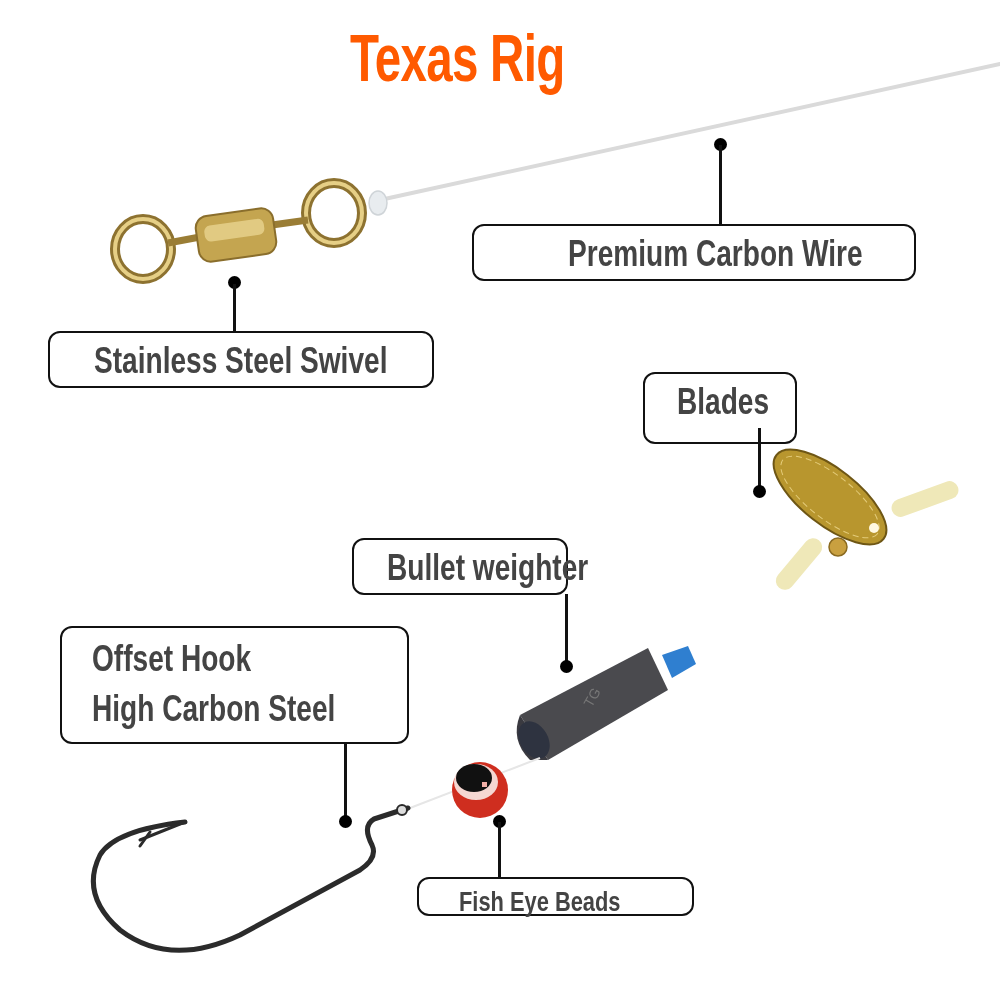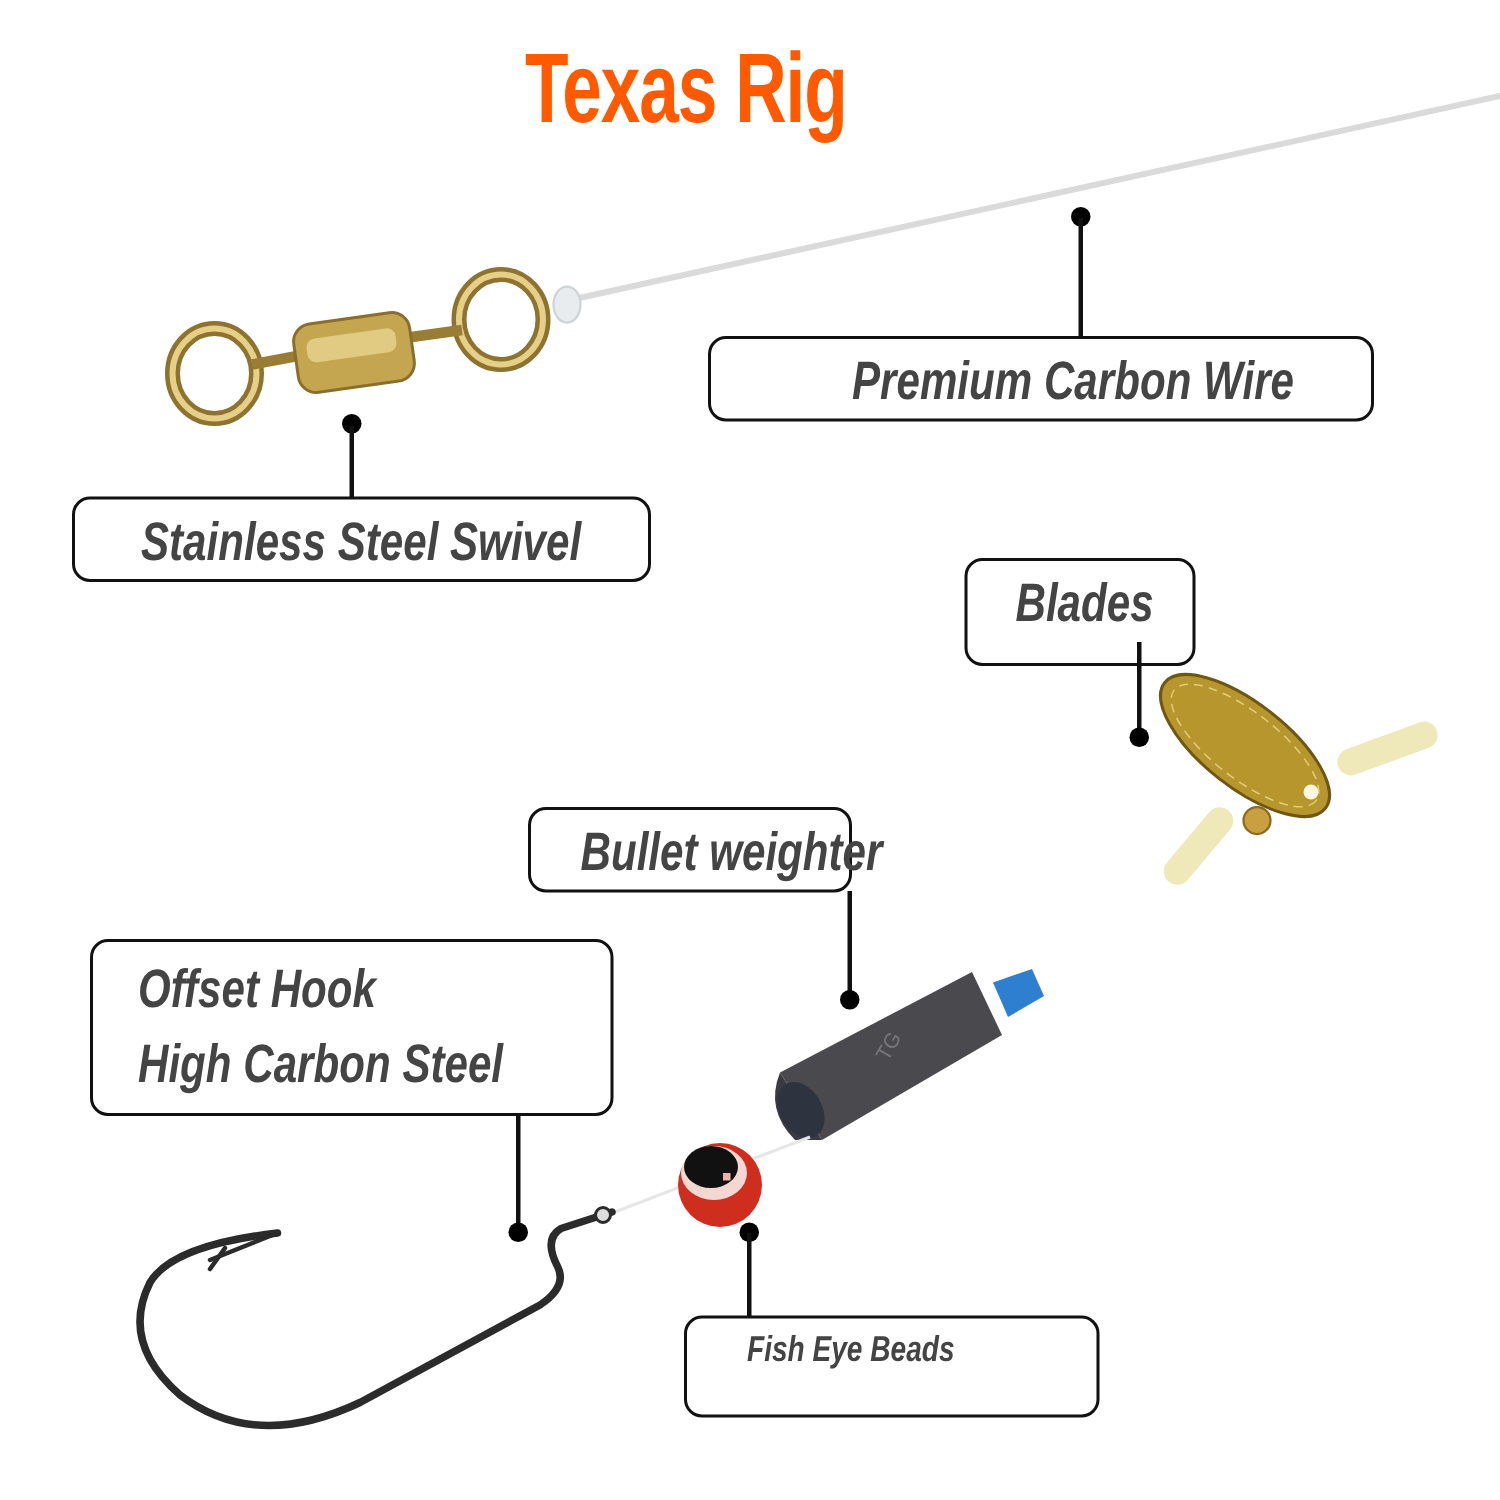--- a/index.html
+++ b/index.html
@@ -10,21 +10,20 @@
     font-family: "Liberation Sans", sans-serif; font-weight: bold;
     font-size: 66px; line-height: 80px; color: #ff5a00;
     transform: scaleX(0.72); transform-origin: left center;
     letter-spacing: -1px; white-space: nowrap;
   }
   .label-box {
     position: absolute; border: 2.5px solid #111; border-radius: 12px;
     background: #fff; box-sizing: border-box; color: #444;
     font-family: "Liberation Sans", sans-serif; font-weight: bold;
     white-space: nowrap;
-    font-style: italic;
   }
   .label-text {
     position: absolute; display: inline-block;
     transform: scaleX(0.78); transform-origin: left center;
   }
   .leader { position: absolute; background: #111; width: 2.5px; }
   .dot { position: absolute; width: 13px; height: 13px; border-radius: 50%; background: #000; }
   svg.art { position: absolute; left: 0; top: 0; width: 1000px; height: 1000px; }
 </style>
 </head>
@@ -109,15 +108,15 @@
 
 <div class="label-box" style="left:60px; top:626px; width:349px; height:118px; font-size:36px;padding-left:48px;">
   <span class="label-text" style="left:30px; top:10px;">Offset Hook</span>
   <span class="label-text" style="left:30px; top:60px;">High Carbon Steel</span>
 </div>
 <div class="leader" style="left:344px; top:743px; height:76px;"></div>
 <div class="dot" style="left:339px; top:815px;"></div>
 
 <div class="dot" style="left:493px; top:815px;"></div>
 <div class="leader" style="left:498px; top:822px; height:56px;"></div>
-<div class="label-box" style="left:456px; top:877px; width:277px; height:68px; font-size:24px;">
+<div class="label-box" style="left:417px; top:877px; width:277px; height:39px; font-size:28px;">
   <span class="label-text" style="left:40px; top:7px;">Fish Eye Beads</span>
 </div>
 
 </body></html>

